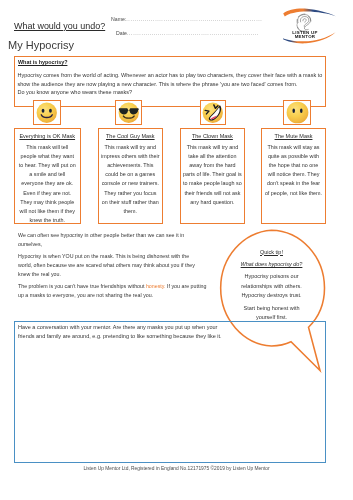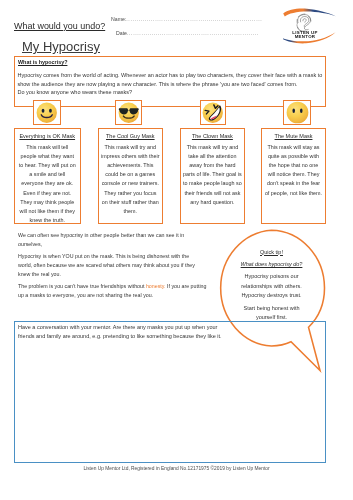--- a/index.html
+++ b/index.html
@@ -5,21 +5,21 @@
 <style>
   html,body{margin:0;padding:0;}
   body{width:353px;height:500px;background:#ffffff;font-family:"Liberation Sans",sans-serif;color:#333;overflow:hidden;
        -webkit-font-smoothing:antialiased;}
   #page{position:relative;width:353px;height:396px;}
 
   
   #hdr-title{position:absolute;left:13.5px;top:20px;font-size:9.8px;font-weight:normal;
              text-decoration:underline;color:#2b2b2b;letter-spacing:0px;white-space:nowrap;
              transform:scaleX(0.915);transform-origin:0 0;}
-  #hdr-sub{position:absolute;left:22px;top:39.2px;font-size:13px;font-weight:normal;color:#3a3a3a;white-space:nowrap;text-decoration:underline;}
+  #hdr-sub{position:absolute;left:8px;top:39.2px;font-size:11px;font-weight:normal;color:#3a3a3a;white-space:nowrap;}
 
   .nd-row{position:absolute;font-size:5.2px;color:#4a4a4a;white-space:nowrap;}
   #nd-name{left:111px;top:16.4px;}
   #nd-date{left:116px;top:29.8px;}
   .nd-dots{letter-spacing:0.62px;color:#6a6a6a;}
 
   
   #logo{position:absolute;left:283px;top:5px;width:56px;height:40px;}
   #logo svg{display:block;}
 

